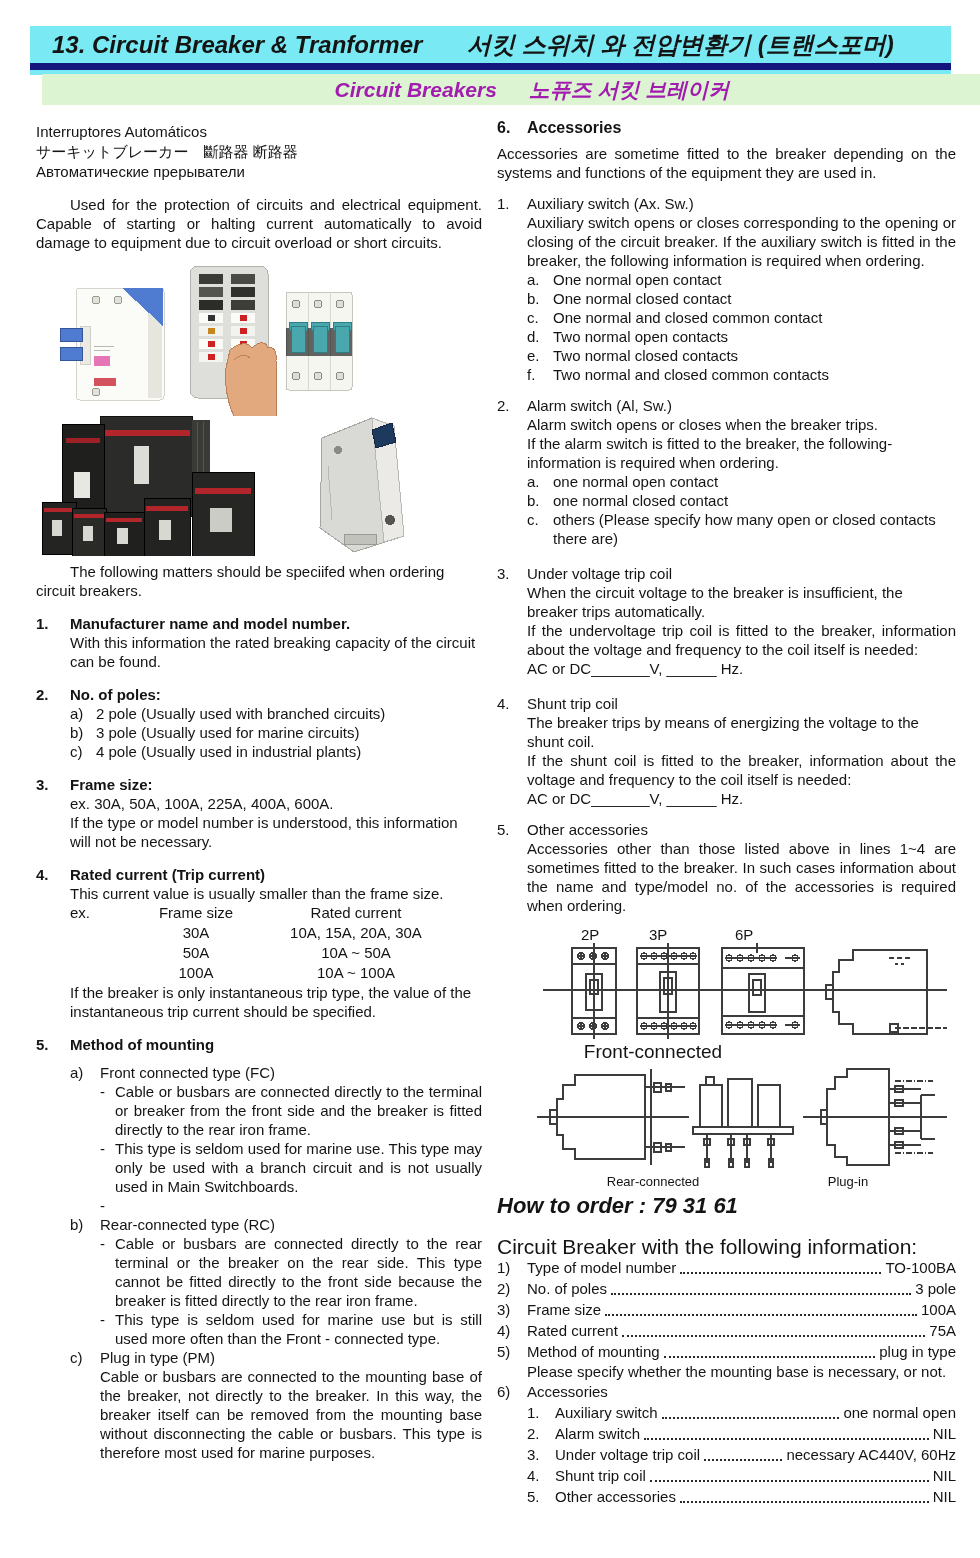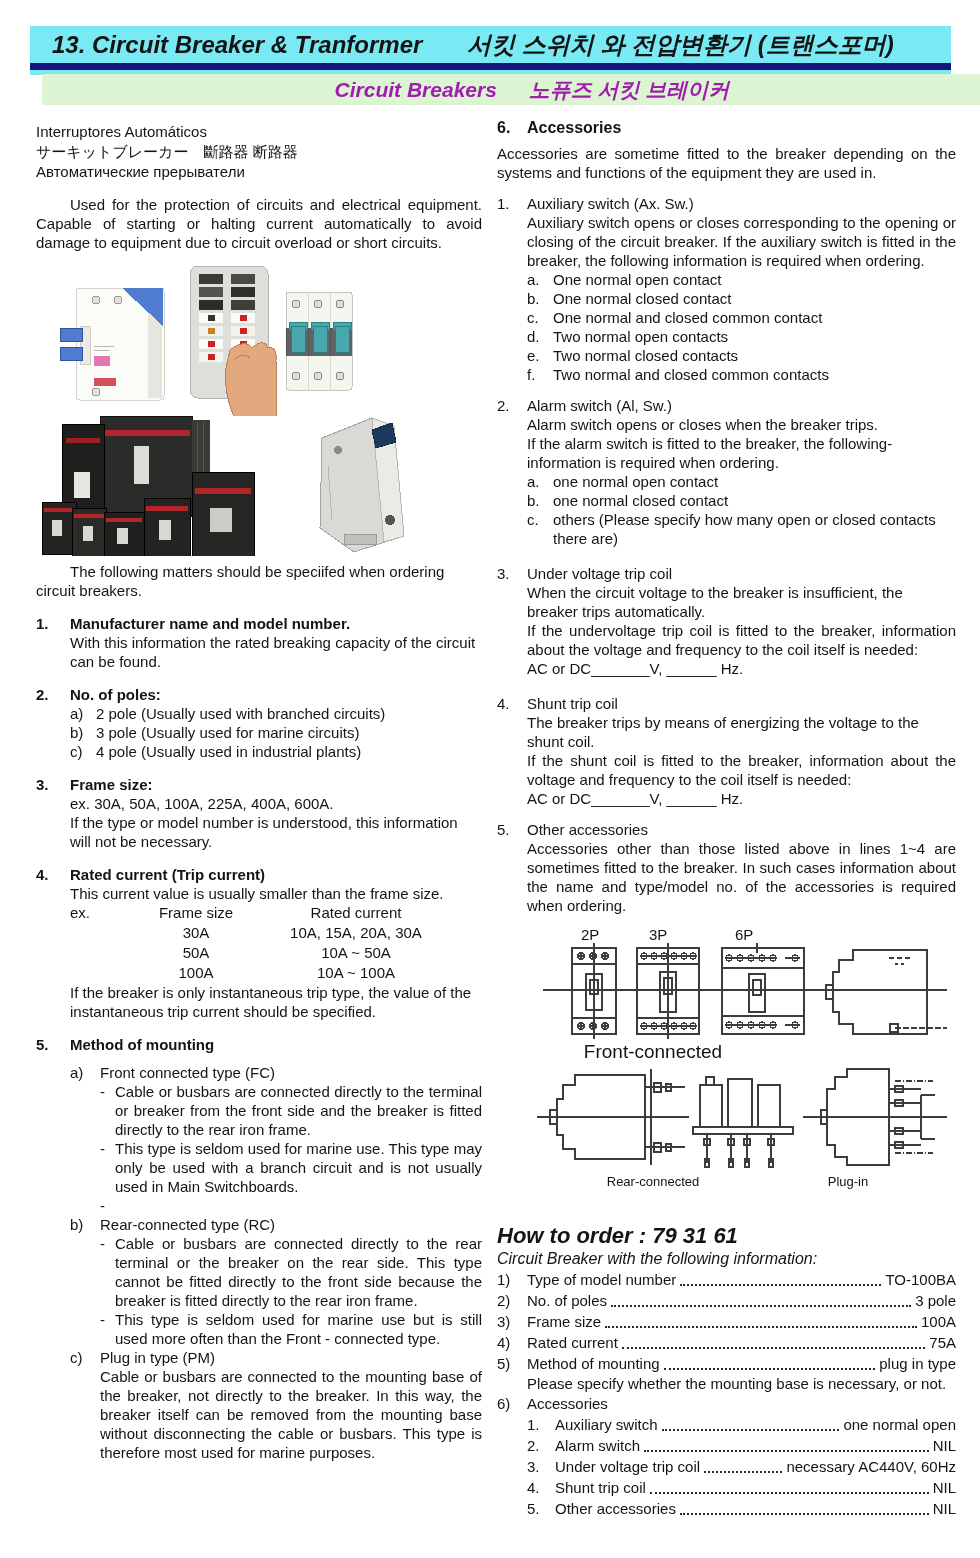--- a/index.html
+++ b/index.html
@@ -74,22 +74,22 @@
   .diagrams{margin-top:10px;position:relative}
   .pole-labels{position:relative;height:18px;font-size:15px}
   .pole-labels span{position:absolute;top:0}
   .pl-2p{left:84px}.pl-3p{left:152px}.pl-6p{left:238px}
   .diag-svg{display:block}
   .cap-front{width:260px;margin-left:26px;text-align:center;font-size:19px;line-height:22px;margin-top:2px;margin-bottom:2px}
   .caps-row{display:flex;font-size:13px;line-height:22px;margin-top:2px}
   .cap-rear{margin-left:58px;width:196px;text-align:center}
   .cap-plug{margin-left:32px;width:130px;text-align:center}
   
-  .order-title{font-size:22px;line-height:26px;font-weight:bold;font-style:italic;margin-top:30px}
-  .order-sub{font-style:italic;font-size:16px;line-height:20px;margin-top:0}
+  .order-title{font-size:22px;line-height:26px;font-weight:bold;font-style:italic;margin-top:0}
+  .order-sub{font-size:21px;line-height:20px;margin-top:18px}
   .dl{display:flex;align-items:flex-end;line-height:21px}
   .dl-n{flex:none;width:30px}
   .dl-lbl{flex:none;white-space:nowrap}
   .dl-dots{flex:1;border-bottom:2.4px dotted #2a2a2a;margin:0 4px 4px}
   .dl-val{flex:none;white-space:nowrap}
   .order-note{padding-left:30px;line-height:19px}
   .acc-list{padding-left:30px}
   .acc-list .dl-n{width:28px}
   svg{shape-rendering:crispEdges}
 </style>

